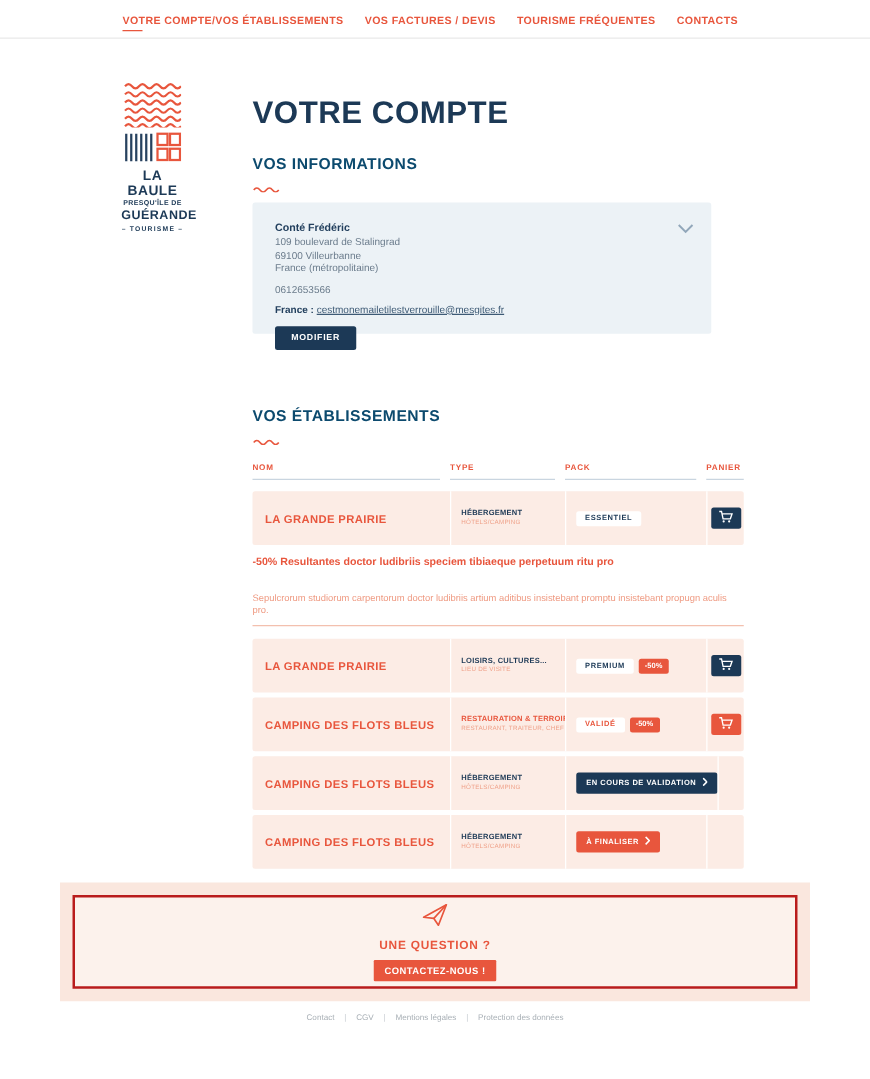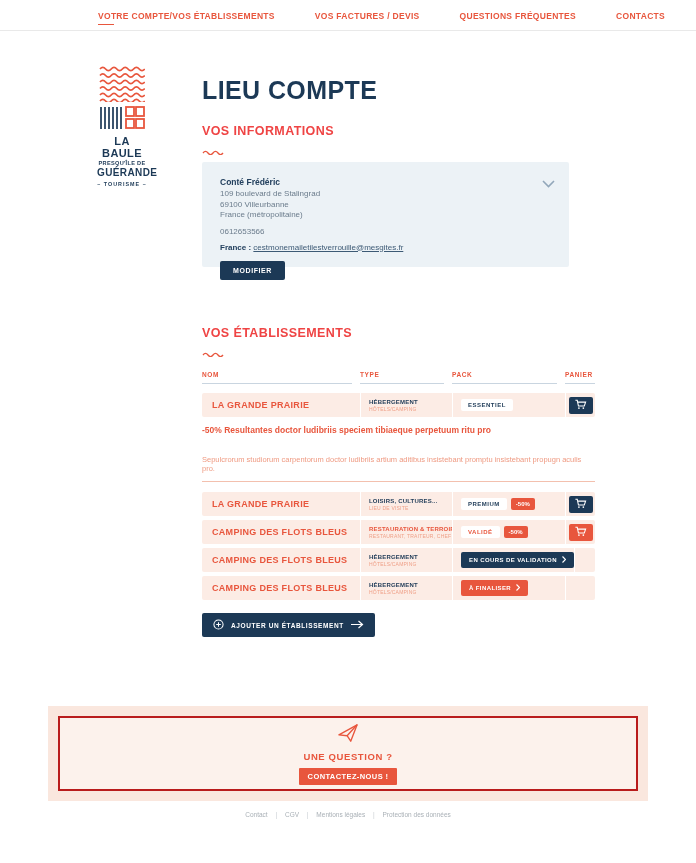--- a/index.html
+++ b/index.html
@@ -2,35 +2,35 @@
 <html><head>
 <meta charset="utf-8">
 <style>
   * { margin:0; padding:0; box-sizing:border-box; }
   html,body { background:#ffffff; }
   body { font-family:"Liberation Sans", sans-serif; }
   .page { position:relative; width:696px; height:863px; background:#fff; overflow:hidden; }
 
   
   .topnav { position:absolute; top:0; left:0; right:0; height:31px; border-bottom:1px solid #e9e9e9; background:#fff; }
-  .topnav-inner { display:flex; gap:40px; padding:11px 0 0 98px; }
+  .topnav-inner { display:flex; gap:17px; padding:11px 0 0 98px; }
   .nav-item { position:relative; font-size:8.5px; font-weight:bold; letter-spacing:.3px; color:#e8563d; cursor:pointer; white-space:nowrap; }
   .nav-item.active::after { content:""; position:absolute; left:0; bottom:-4px; width:16px; border-bottom:1px solid #e8563d; }
 
   
   .logo { position:absolute; left:97px; top:66px; width:50px; text-align:center; }
   .logo svg { display:block; margin:0 auto; }
   .logo-l1 { font-size:11px; font-weight:bold; color:#1c3956; letter-spacing:.4px; margin-top:4px; }
   .logo-l2 { font-size:5.6px; font-weight:bold; color:#1c3956; letter-spacing:.3px; margin-top:1px; }
   .logo-l3 { font-size:10px; font-weight:bold; color:#1c3956; letter-spacing:.4px; margin-top:1px; }
   .logo-l4 { font-size:5.4px; font-weight:bold; color:#1c3956; letter-spacing:1px; margin-top:3px; }
 
   
   .page-title { position:absolute; left:202px; top:76px; font-size:25px; font-weight:800; color:#1c3956; letter-spacing:.4px; }
-  .section-title { font-size:12.5px; font-weight:bold; color:#ef4444; letter-spacing:.4px; }
+  .section-title { font-size:12.5px; font-weight:bold; color:#0c4a6e; letter-spacing:.4px; }
   .squiggle { display:block; margin-top:3px; }
   .sec-info { position:absolute; left:202px; top:124px; }
   .sec-etab { position:absolute; left:202px; top:326px; }
 
   
   .info-card { position:absolute; left:202px; top:162px; width:367px; height:105px; background:#ecf2f6; border-radius:2px; padding:15px 18px 0 18px; }
   .chevron { position:absolute; right:14px; top:12px; cursor:pointer; }
   .info-name { font-size:8.5px; font-weight:bold; color:#23405e; margin-bottom:2px; }
   .info-addr { font-size:8px; color:#6b7c8c; line-height:10.5px; }
   .info-phone { font-size:8px; color:#6b7c8c; margin-top:6px; }
@@ -43,21 +43,21 @@
   .etab-table { position:absolute; left:202px; top:371px; width:393px; }
   .thead { display:flex; margin-bottom:9px; }
   .th { position:relative; font-size:6.5px; font-weight:bold; color:#e8563d; letter-spacing:.6px; padding-bottom:6px; }
   .th::after { content:""; position:absolute; left:0; right:8px; bottom:0; border-bottom:1px solid #c9d5e0; }
   .th-nom { flex:0 0 158px; }
   .th-type { flex:0 0 92px; }
   .th-pack { flex:0 0 113px; }
   .th-panier { flex:1 1 auto; }
   .th-panier::after { right:0; }
 
-  .trow { display:flex; align-items:stretch; background:#fcece5; border-radius:2px; height:24px; margin-bottom:4px; }
+  .trow { display:flex; align-items:stretch; background:#fcece5; border-radius:2px; height:43px; margin-bottom:4px; }
   .cell { display:flex; align-items:center; }
   .c-nom { flex:0 0 158px; padding-left:10px; font-size:9px; font-weight:bold; color:#e8563d; letter-spacing:.3px; }
   .c-type { flex:0 0 92px; flex-direction:column; align-items:flex-start; justify-content:center; padding-left:8px; border-left:1px solid #fff; overflow:hidden; }
   .c-pack { flex:0 0 113px; gap:4px; padding-left:8px; border-left:1px solid #fff; }
   .c-panier { flex:1 1 auto; justify-content:center; border-left:1px solid #fff; }
   .type-title { font-size:6px; font-weight:bold; color:#1c3956; letter-spacing:.2px; white-space:nowrap; }
   .type-title.orange { color:#e8563d; }
   .type-sub { font-size:5px; color:#efa189; letter-spacing:.2px; margin-top:1px; white-space:nowrap; }
   .badge-white { background:#fff; color:#1c3956; font-size:6px; font-weight:bold; letter-spacing:.5px; padding:3px 7px; border-radius:2px; white-space:nowrap; }
   .badge-white.orange { color:#e8563d; }
@@ -84,21 +84,21 @@
 </style>
 </head>
 <body>
 
 <div class="page">
 
   <div class="topnav">
     <div class="topnav-inner">
       <span class="nav-item active">VOTRE COMPTE/VOS ÉTABLISSEMENTS</span>
       <span class="nav-item">VOS FACTURES / DEVIS</span>
-      <span class="nav-item">QUESTIONS FRÉQUENTES</span>
+      <span class="nav-item">TOURISME FRÉQUENTES</span>
       <span class="nav-item">CONTACTS</span>
     </div>
   </div>
 
   <div class="logo">
     <span>
       <svg width="46" height="36" viewBox="0 0 46 36">
         <g fill="none" stroke="#e8563d" stroke-width="1.7">
           <path d="M1 3 q2.8-3.4 5.6 0 t5.6 0 t5.6 0 t5.6 0 t5.6 0 t5.6 0 t5.6 0 t5.6 0"></path>
           <path d="M1 9.5 q2.8-3.4 5.6 0 t5.6 0 t5.6 0 t5.6 0 t5.6 0 t5.6 0 t5.6 0 t5.6 0"></path>
@@ -126,21 +126,21 @@
             <rect x="37" y="14" width="8" height="9"></rect>
         </g>
       </svg>
     </span>
     <div class="logo-l1">LA BAULE</div>
     <div class="logo-l2">PRESQU'ÎLE DE</div>
     <div class="logo-l3">GUÉRANDE</div>
     <div class="logo-l4">– TOURISME –</div>
   </div>
 
-  <h1 class="page-title">LIEU COMPTE</h1>
+  <h1 class="page-title">VOTRE COMPTE</h1>
 
   <div class="sec-info">
     <div class="section-title">VOS INFORMATIONS</div>
     <span class="squiggle">
       <svg width="22" height="6" viewBox="0 0 22 6">
           <path d="M1 4 q2.5-3.2 5 0 t5 0 t5 0 t5 0" fill="none" stroke="#e8563d" stroke-width="1.3"></path>
         </svg>
     </span>
   </div>
 

